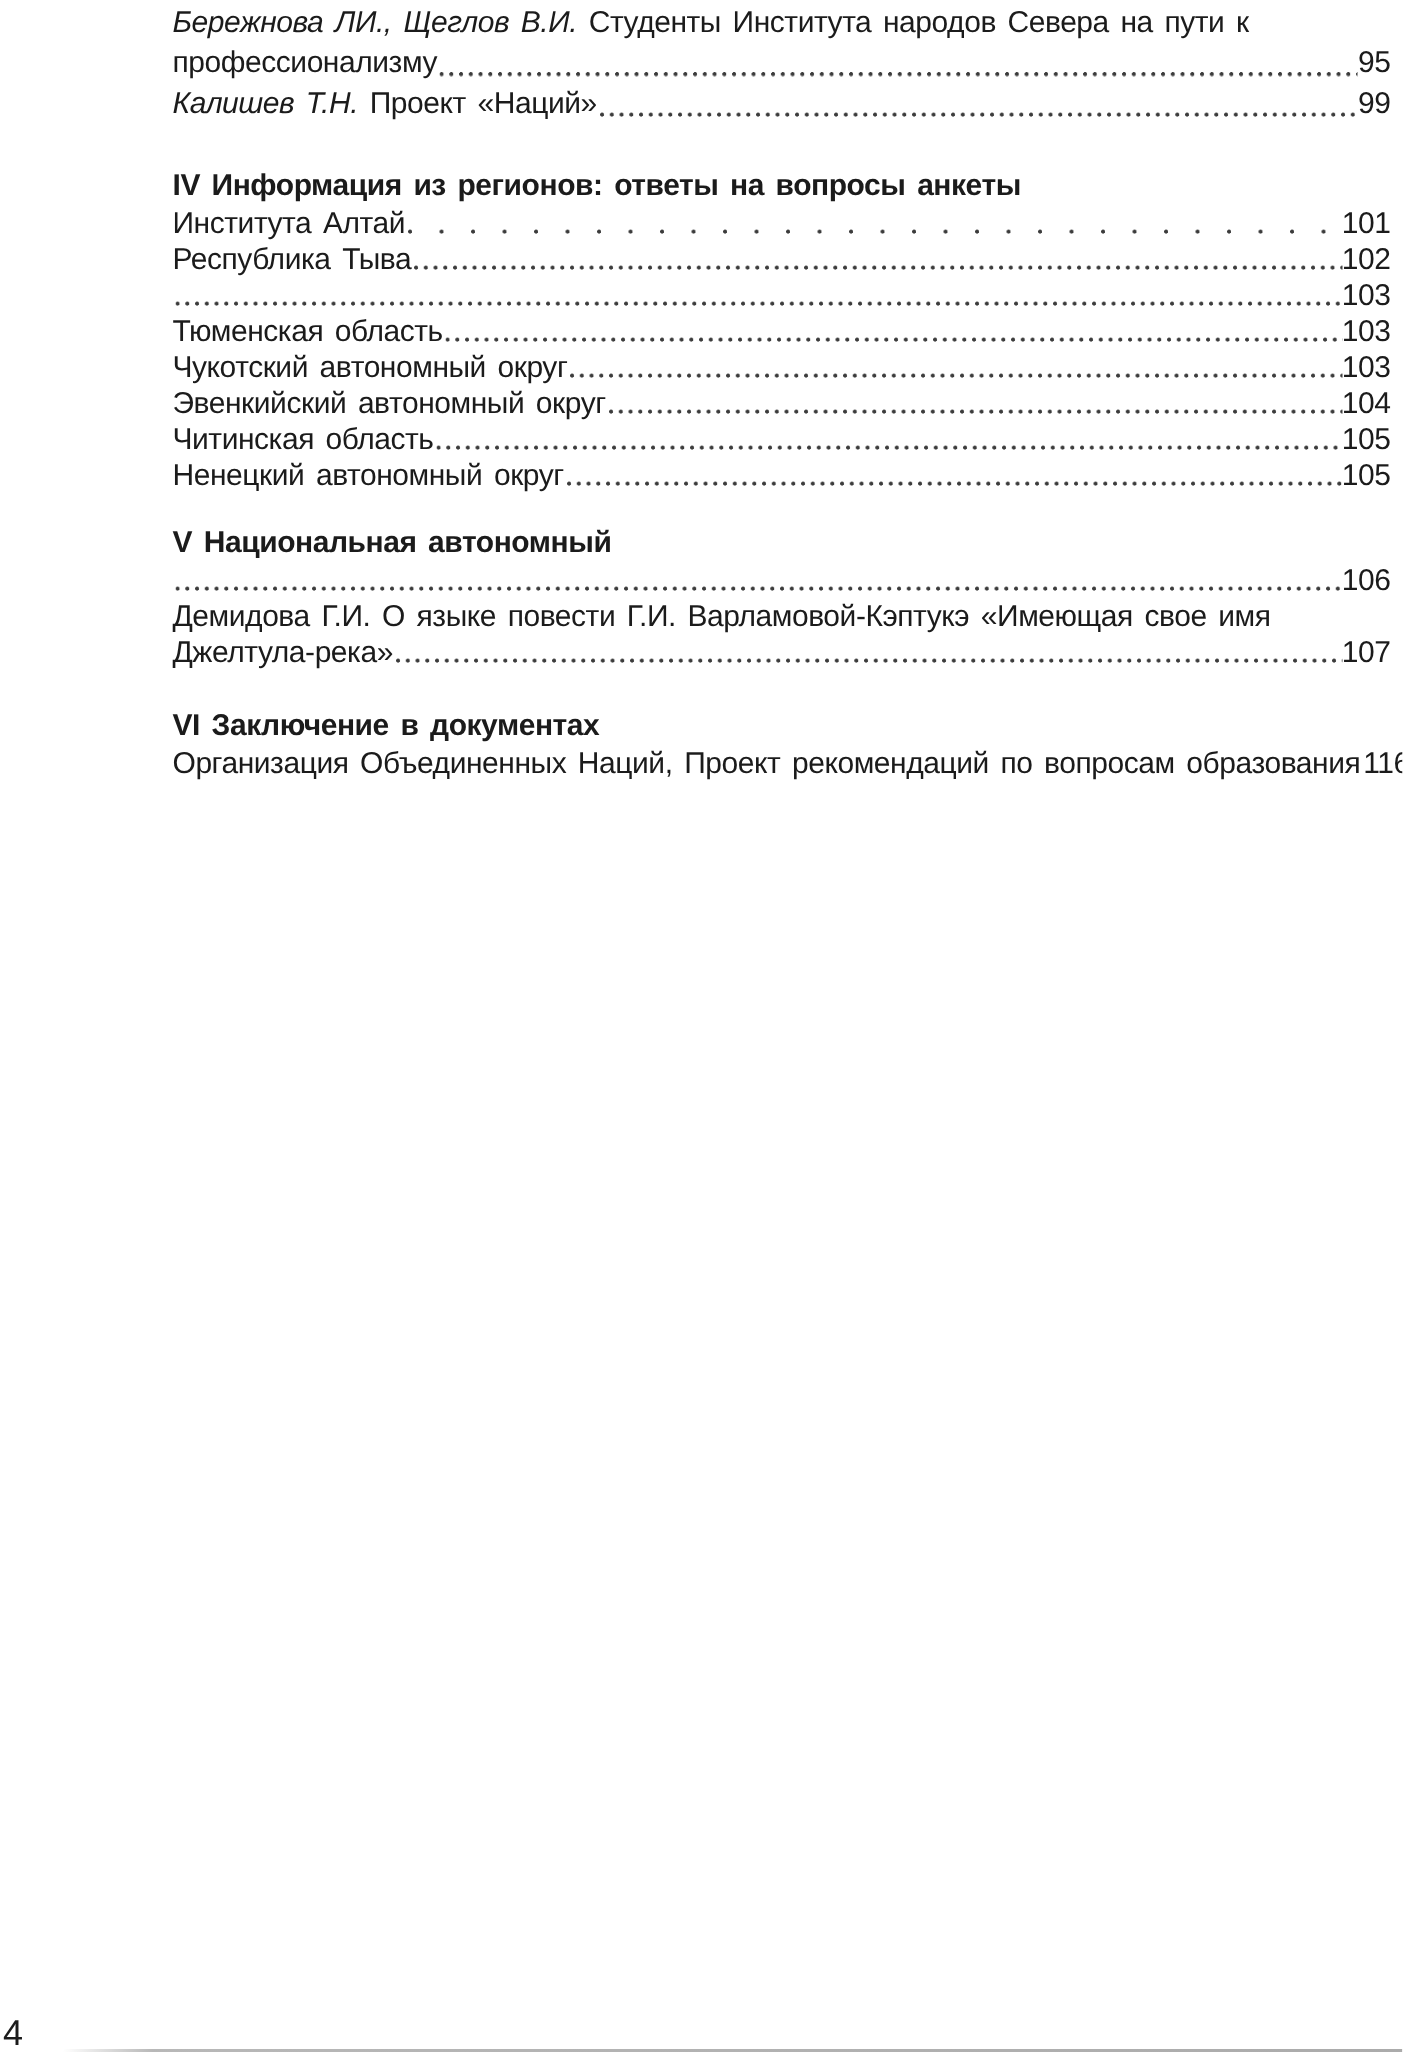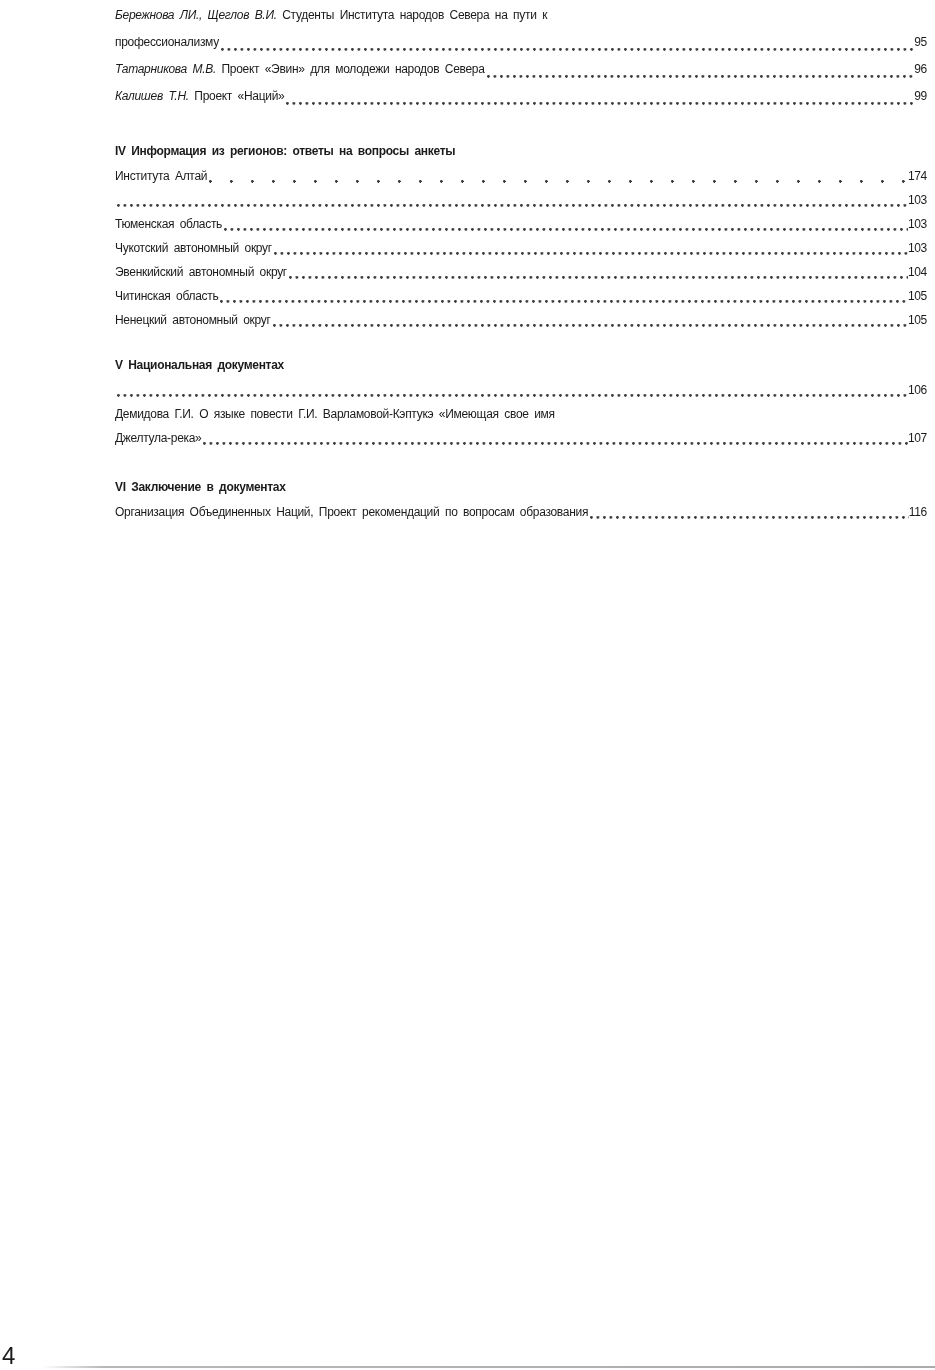--- a/index.html
+++ b/index.html
@@ -12,21 +12,21 @@
     color:#1b1b1b;
   }
   .toc {
     position:absolute;
     left:115px; top:2px;
     width:812px;
   }
   .row {
     display:flex;
     align-items:center;
-    font-size:12px;
+    font-size:20px;
     line-height:24px;
     letter-spacing:-0.3px;
     word-spacing:2.5px;
     white-space:pre;
   }
   .lh27 { line-height:27px; }
   .sec  { font-weight:bold; line-height:25px; }
   #r4 { margin-top:29px; }
   #r13 { margin-top:21px; }
   #r18 { margin-top:25px; }
@@ -67,40 +67,40 @@
     <div class="row lh27" id="r0">
       <span class="txt"><i class="it">Бережнова ЛИ., Щеглов В.И.</i><span> Студенты Института народов Севера на пути к</span></span>
     </div>
 
     <div class="row lh27" id="r1">
       <span class="txt"><span>профессионализму</span></span>
       <span class="leader"></span>
       <span class="pg">95</span>
     </div>
 
-    <div class="row lh27" id="r2">
-      <span class="txt"><i class="it">Татарникова М.В.</i><span> Проект «Эвин» для молодежи народов Севера</span></span>
-      <span class="leader"></span>
-      <span class="pg">96</span>
-    </div>
 
     <div class="row lh27" id="r3">
       <span class="txt"><i class="it">Калишев Т.Н.</i><span> Проект «Наций»</span></span>
       <span class="leader"></span>
       <span class="pg">99</span>
     </div>
 
     <div class="row sec" id="r4">IV Информация из регионов: ответы на вопросы анкеты</div>
 
     <div class="row" id="r5">
       <span class="txt"><span>Института Алтай</span></span>
       <span class="leader sparse"></span>
-      <span class="pg">174</span>
+      <span class="pg">101</span>
     </div>
 
+    <div class="row" id="r6">
+      <span class="txt"><span>Республика Тыва</span></span>
+      <span class="leader"></span>
+      <span class="pg">102</span>
+    </div>
 
     <div class="row" id="r7">
       <span class="leader"></span>
       <span class="pg">103</span>
     </div>
 
     <div class="row" id="r8">
       <span class="txt"><span>Тюменская область</span></span>
       <span class="leader"></span>
       <span class="pg">103</span>
@@ -123,21 +123,21 @@
       <span class="leader"></span>
       <span class="pg">105</span>
     </div>
 
     <div class="row" id="r12">
       <span class="txt"><span>Ненецкий автономный округ</span></span>
       <span class="leader"></span>
       <span class="pg">105</span>
     </div>
 
-    <div class="row sec" id="r13">V Национальная документах</div>
+    <div class="row sec" id="r13">V Национальная автономный</div>
 
     <div class="row" id="r14">
       <span class="leader"></span>
       <span class="pg">106</span>
     </div>
 
     <div class="row" id="r15">
       <span class="txt"><span>Демидова Г.И. О языке повести Г.И. Варламовой-Кэптукэ «Имеющая свое имя</span></span>
     </div>
 

